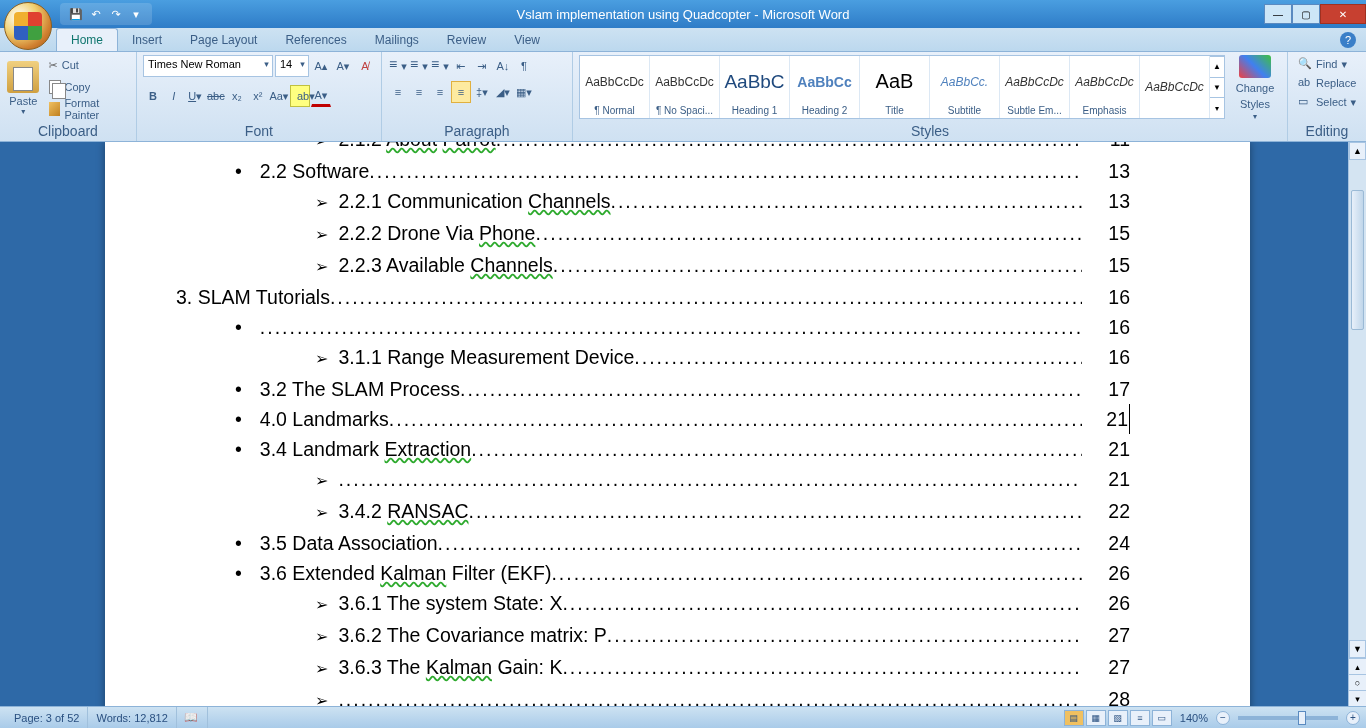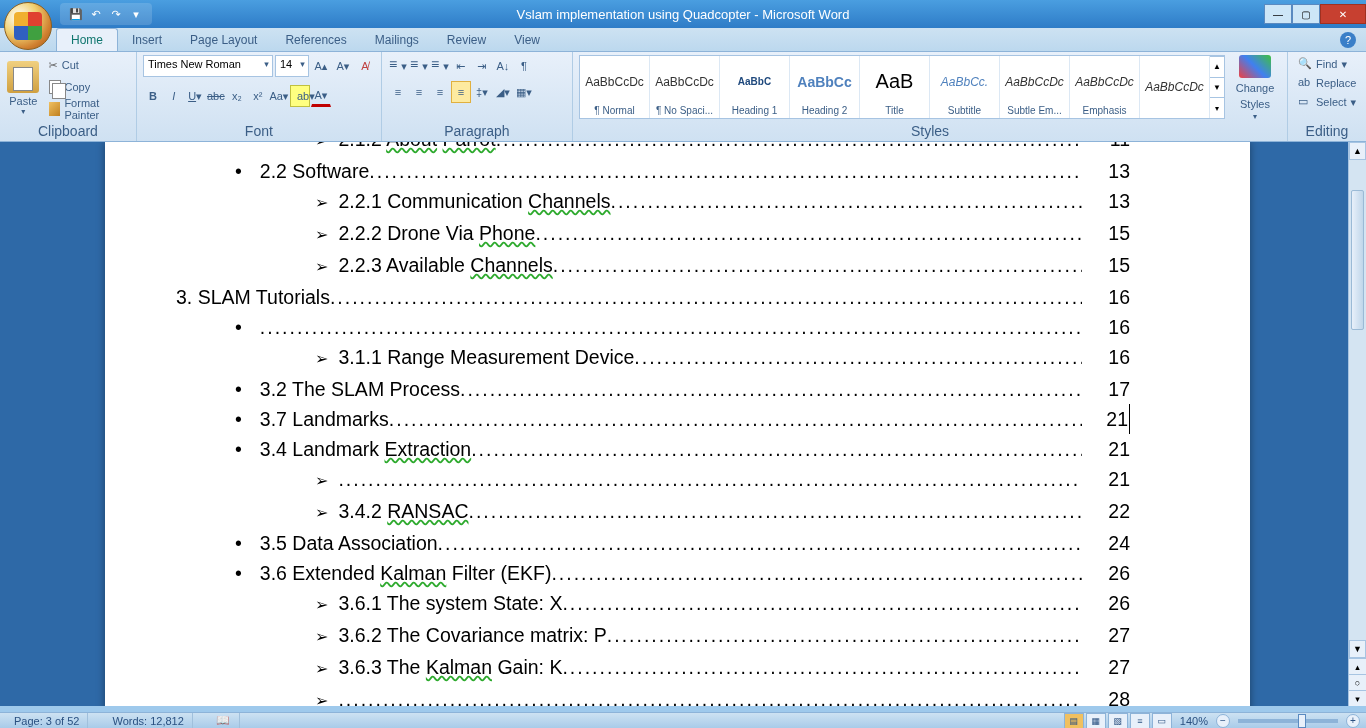--- a/index.html
+++ b/index.html
@@ -39,21 +39,21 @@
 .font-name { width: 130px; }
 .font-size { width: 34px; }
 .mini-btn { width: 20px; height: 22px; border: 1px solid transparent; display: flex; align-items: center; justify-content: center; font-size: 11px; cursor: pointer; color: #3b5e86; }
 .btn-row { display: flex; gap: 1px; }
 
 .para-col { display: flex; flex-direction: column; gap: 4px; }
 
 .styles-gallery { display: flex; border: 1px solid #a7c4e2; background: #fff; height: 64px; }
 .style-item { width: 70px; border-right: 1px solid #dce8f4; display: flex; flex-direction: column; align-items: center; justify-content: center; cursor: pointer; padding: 2px; }
 .style-preview { font-size: 12px; color: #333; flex: 1; display: flex; align-items: center; }
-.style-preview.h1 { color: #1f497d; font-size: 10px; font-weight: bold; }
+.style-preview.h1 { color: #1f497d; font-size: 19px; font-weight: normal; }
 .style-preview.h2 { color: #4f81bd; font-size: 14px; font-weight: bold; }
 .style-preview.title { color: #000; font-size: 20px; }
 .style-preview.subtitle { font-style: italic; color: #4f81bd; }
 .style-preview.emphasis { font-style: italic; }
 .style-name { font-size: 10px; color: #3b5e86; }
 .gallery-scroll { width: 14px; display: flex; flex-direction: column; }
 .gallery-scroll div { flex: 1; border-top: 1px solid #a7c4e2; display: flex; align-items: center; justify-content: center; font-size: 8px; cursor: pointer; }
 
 .editing-col { display: flex; flex-direction: column; gap: 1px; }
 .editing-btn { display: flex; align-items: center; gap: 4px; font-size: 11px; color: #3b5e86; padding: 2px 4px; cursor: pointer; }
@@ -79,21 +79,21 @@
 .spellwave { text-decoration: underline wavy #2eaa2e; text-decoration-skip-ink: none; }
 .cursor-line { border-right: 1px solid #000; padding-right: 1px; }
 
 .vscroll { width: 18px; background: #d4e4f2; border-left: 1px solid #a7c4e2; display: flex; flex-direction: column; }
 .vscroll .arrow { height: 18px; background: #e8f0fa; border: 1px solid #a7c4e2; display: flex; align-items: center; justify-content: center; font-size: 9px; cursor: pointer; }
 .vscroll .track { flex: 1; position: relative; }
 .vscroll .thumb { position: absolute; left: 2px; right: 2px; top: 30px; height: 140px; background: linear-gradient(to right, #e8f0fa, #c0d6ea); border: 1px solid #9bbad6; border-radius: 2px; cursor: pointer; }
 .vscroll .nav-btn { height: 16px; border-top: 1px solid #a7c4e2; display: flex; align-items: center; justify-content: center; font-size: 9px; cursor: pointer; background: #e8f0fa; }
 
 
-.statusbar { position: absolute; bottom: 0; left: 0; right: 0; height: 16px; background: linear-gradient(to bottom, #cde2f2, #a9cbe9); display: flex; align-items: center; font-size: 11px; color: #2a5080; padding: 0 6px; border-top: 1px solid #8db3d8; gap: 16px; }
+.statusbar { position: absolute; bottom: 0; left: 0; right: 0; height: 22px; background: linear-gradient(to bottom, #cde2f2, #a9cbe9); display: flex; align-items: center; font-size: 11px; color: #2a5080; padding: 0 6px; border-top: 1px solid #8db3d8; }
 .status-item { padding: 0 8px; border-right: 1px solid #a0c0dc; height: 100%; display: flex; align-items: center; }
 .status-right { margin-left: auto; display: flex; align-items: center; gap: 2px; }
 .view-btn { width: 20px; height: 16px; border: 1px solid #8db3d8; background: #e8f0fa; cursor: pointer; display: flex; align-items: center; justify-content: center; font-size: 9px; }
 .view-btn.active { background: #f0c060; }
 .zoom-slider { width: 100px; height: 4px; background: #8db3d8; position: relative; margin: 0 6px; }
 .zoom-thumb { position: absolute; width: 8px; height: 14px; background: #e8f0fa; border: 1px solid #5a8ac0; top: -5px; left: 60px; cursor: pointer; }
 .zoom-btn { width: 14px; height: 14px; border: 1px solid #8db3d8; background: #e8f0fa; border-radius: 50%; display: flex; align-items: center; justify-content: center; font-size: 10px; cursor: pointer; }
 
 
 .ico-cut { color: #666; }
@@ -333,21 +333,21 @@
           <span class="toc-text"><span>3.1.1 Range Measurement Device</span></span>
           <span class="dots"> ............................................................................................................................................................................................................................................................................................................</span>
           <span class="pg">16</span>
         </div>
         <div class="toc-line l1">
           <span class="toc-text"><span>3.2 The SLAM Process</span></span>
           <span class="dots"> ............................................................................................................................................................................................................................................................................................................</span>
           <span class="pg">17</span>
         </div>
         <div class="toc-line l1">
-          <span class="toc-text"><span>3.7 Landmarks</span></span>
+          <span class="toc-text"><span>4.0 Landmarks</span></span>
           <span class="dots"> ............................................................................................................................................................................................................................................................................................................</span>
           <span class="pg cursor-line">21</span>
         </div>
         <div class="toc-line l1">
           <span class="toc-text"><span>3.4 Landmark </span><span class="spellwave">Extraction</span></span>
           <span class="dots"> ............................................................................................................................................................................................................................................................................................................</span>
           <span class="pg">21</span>
         </div>
         <div class="toc-line l2">
           <span class="dots"> ............................................................................................................................................................................................................................................................................................................</span>

